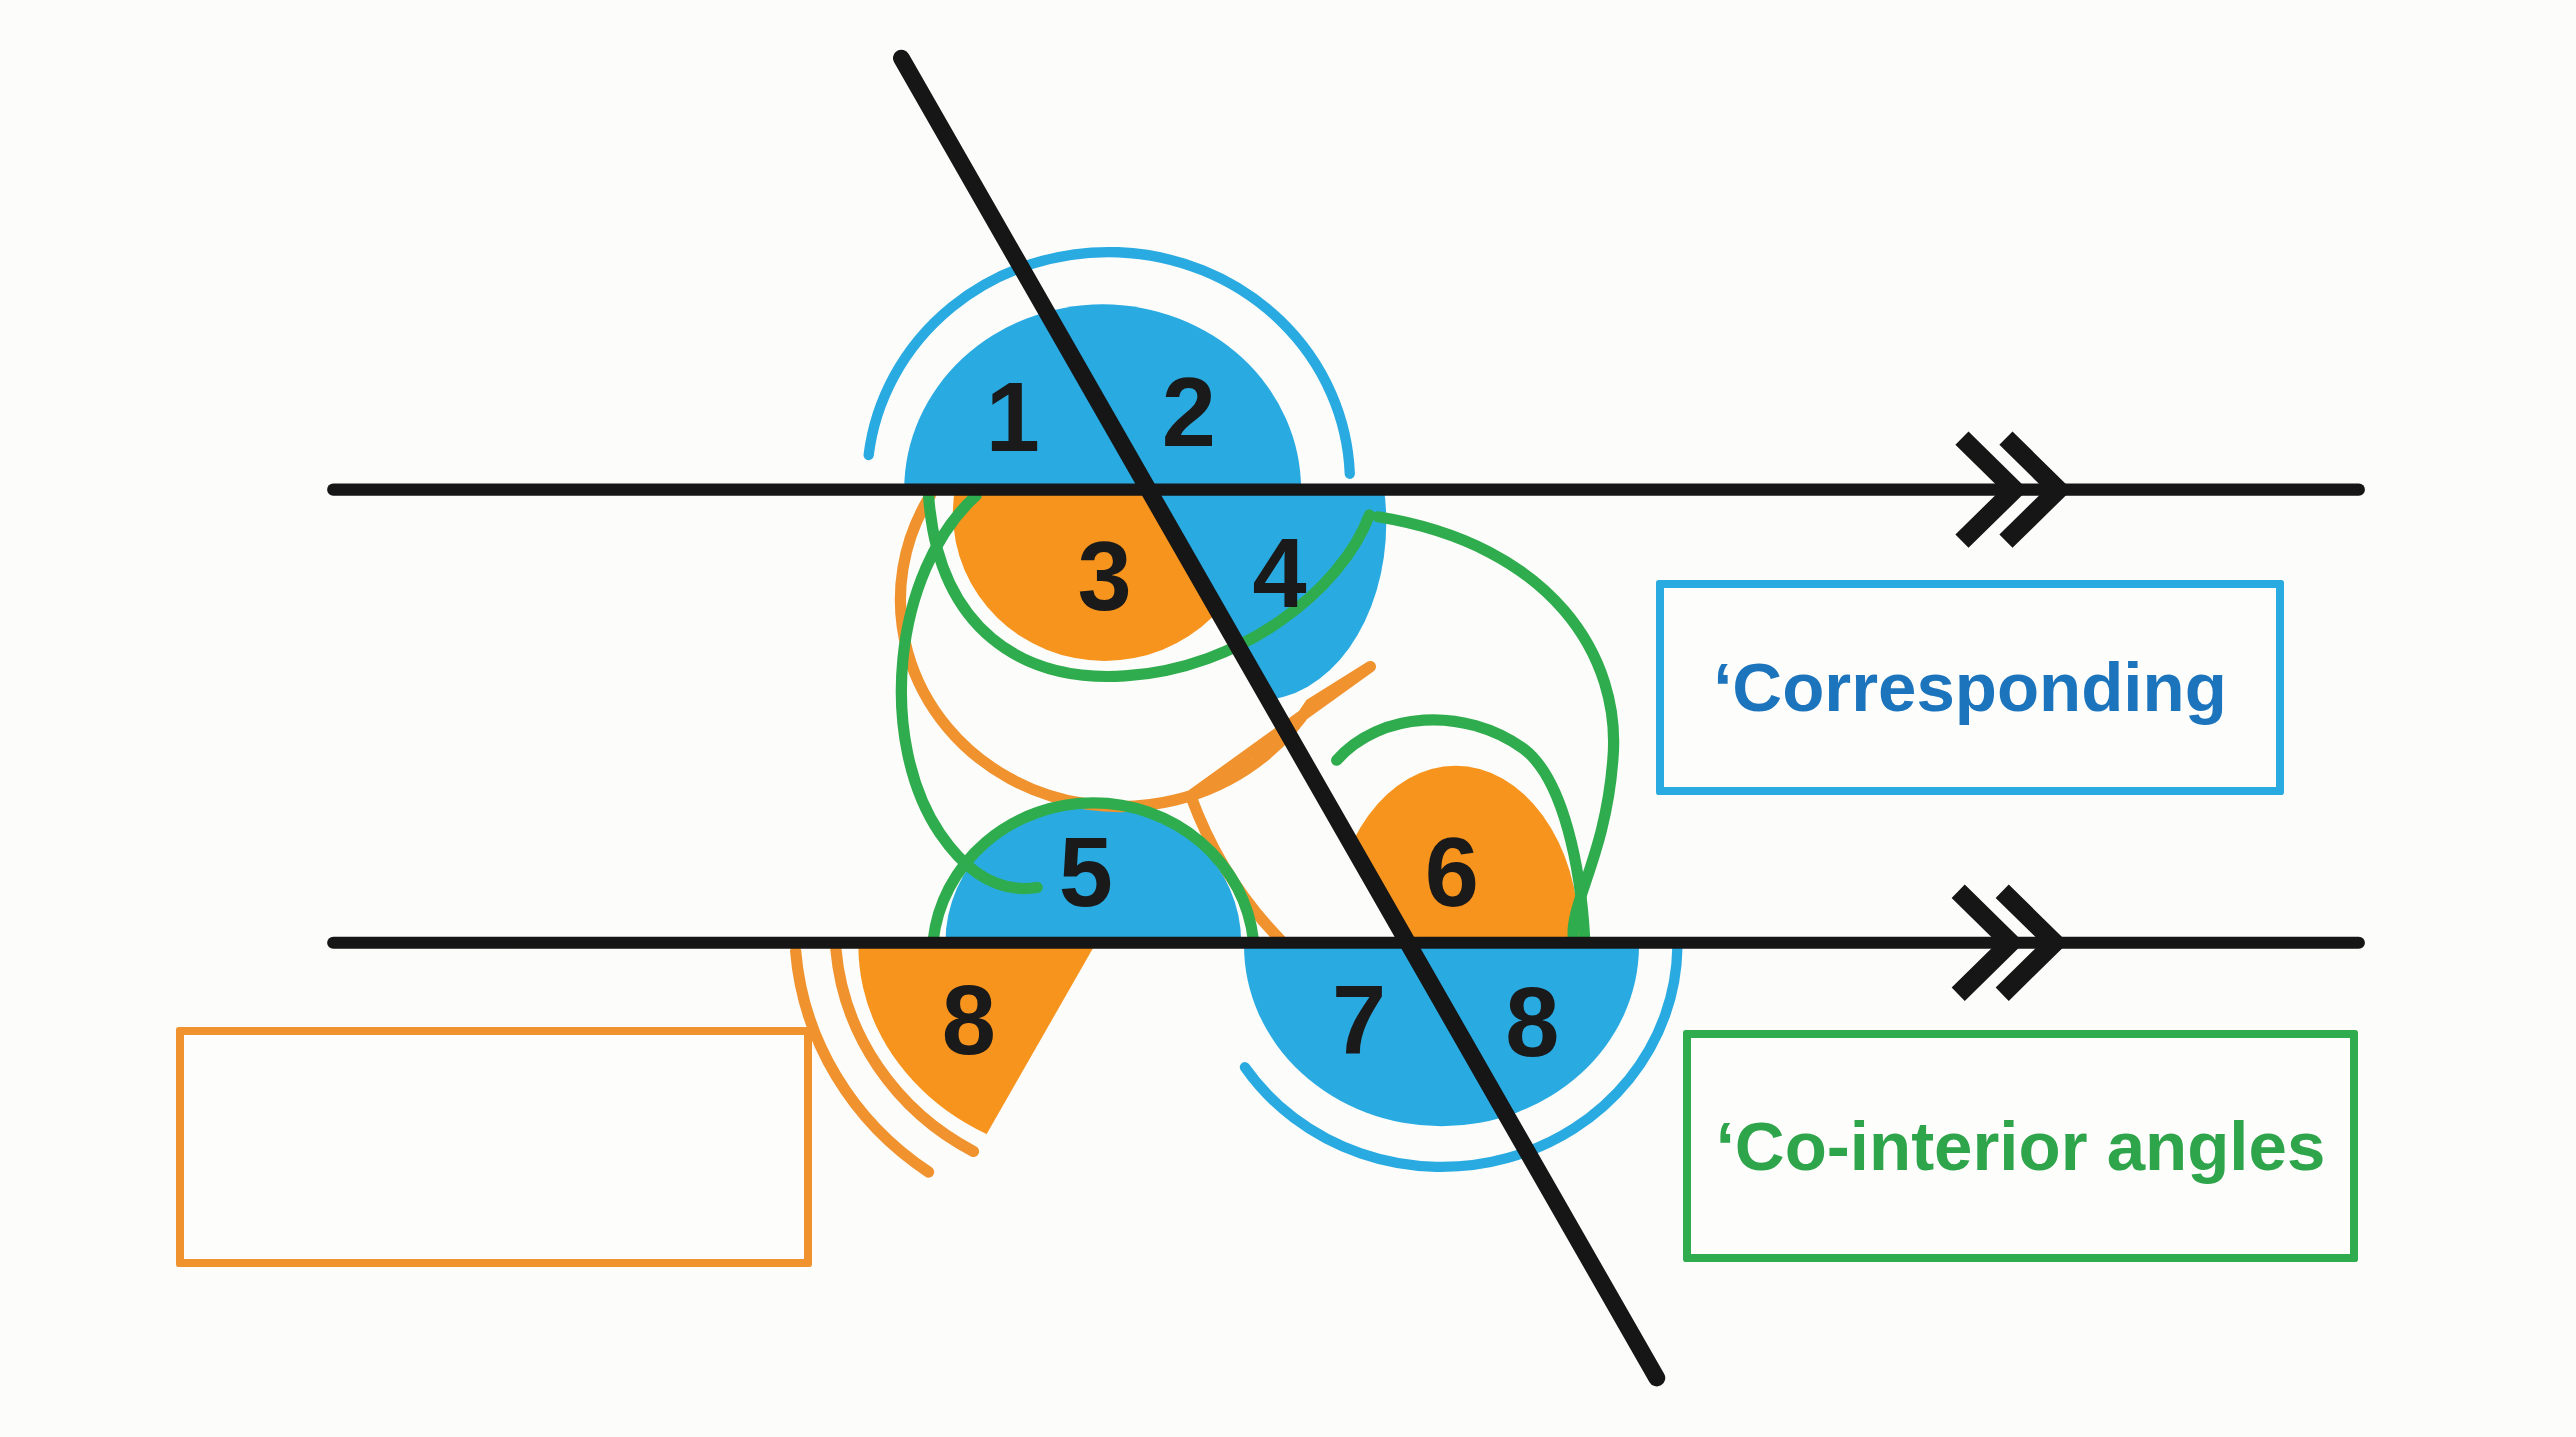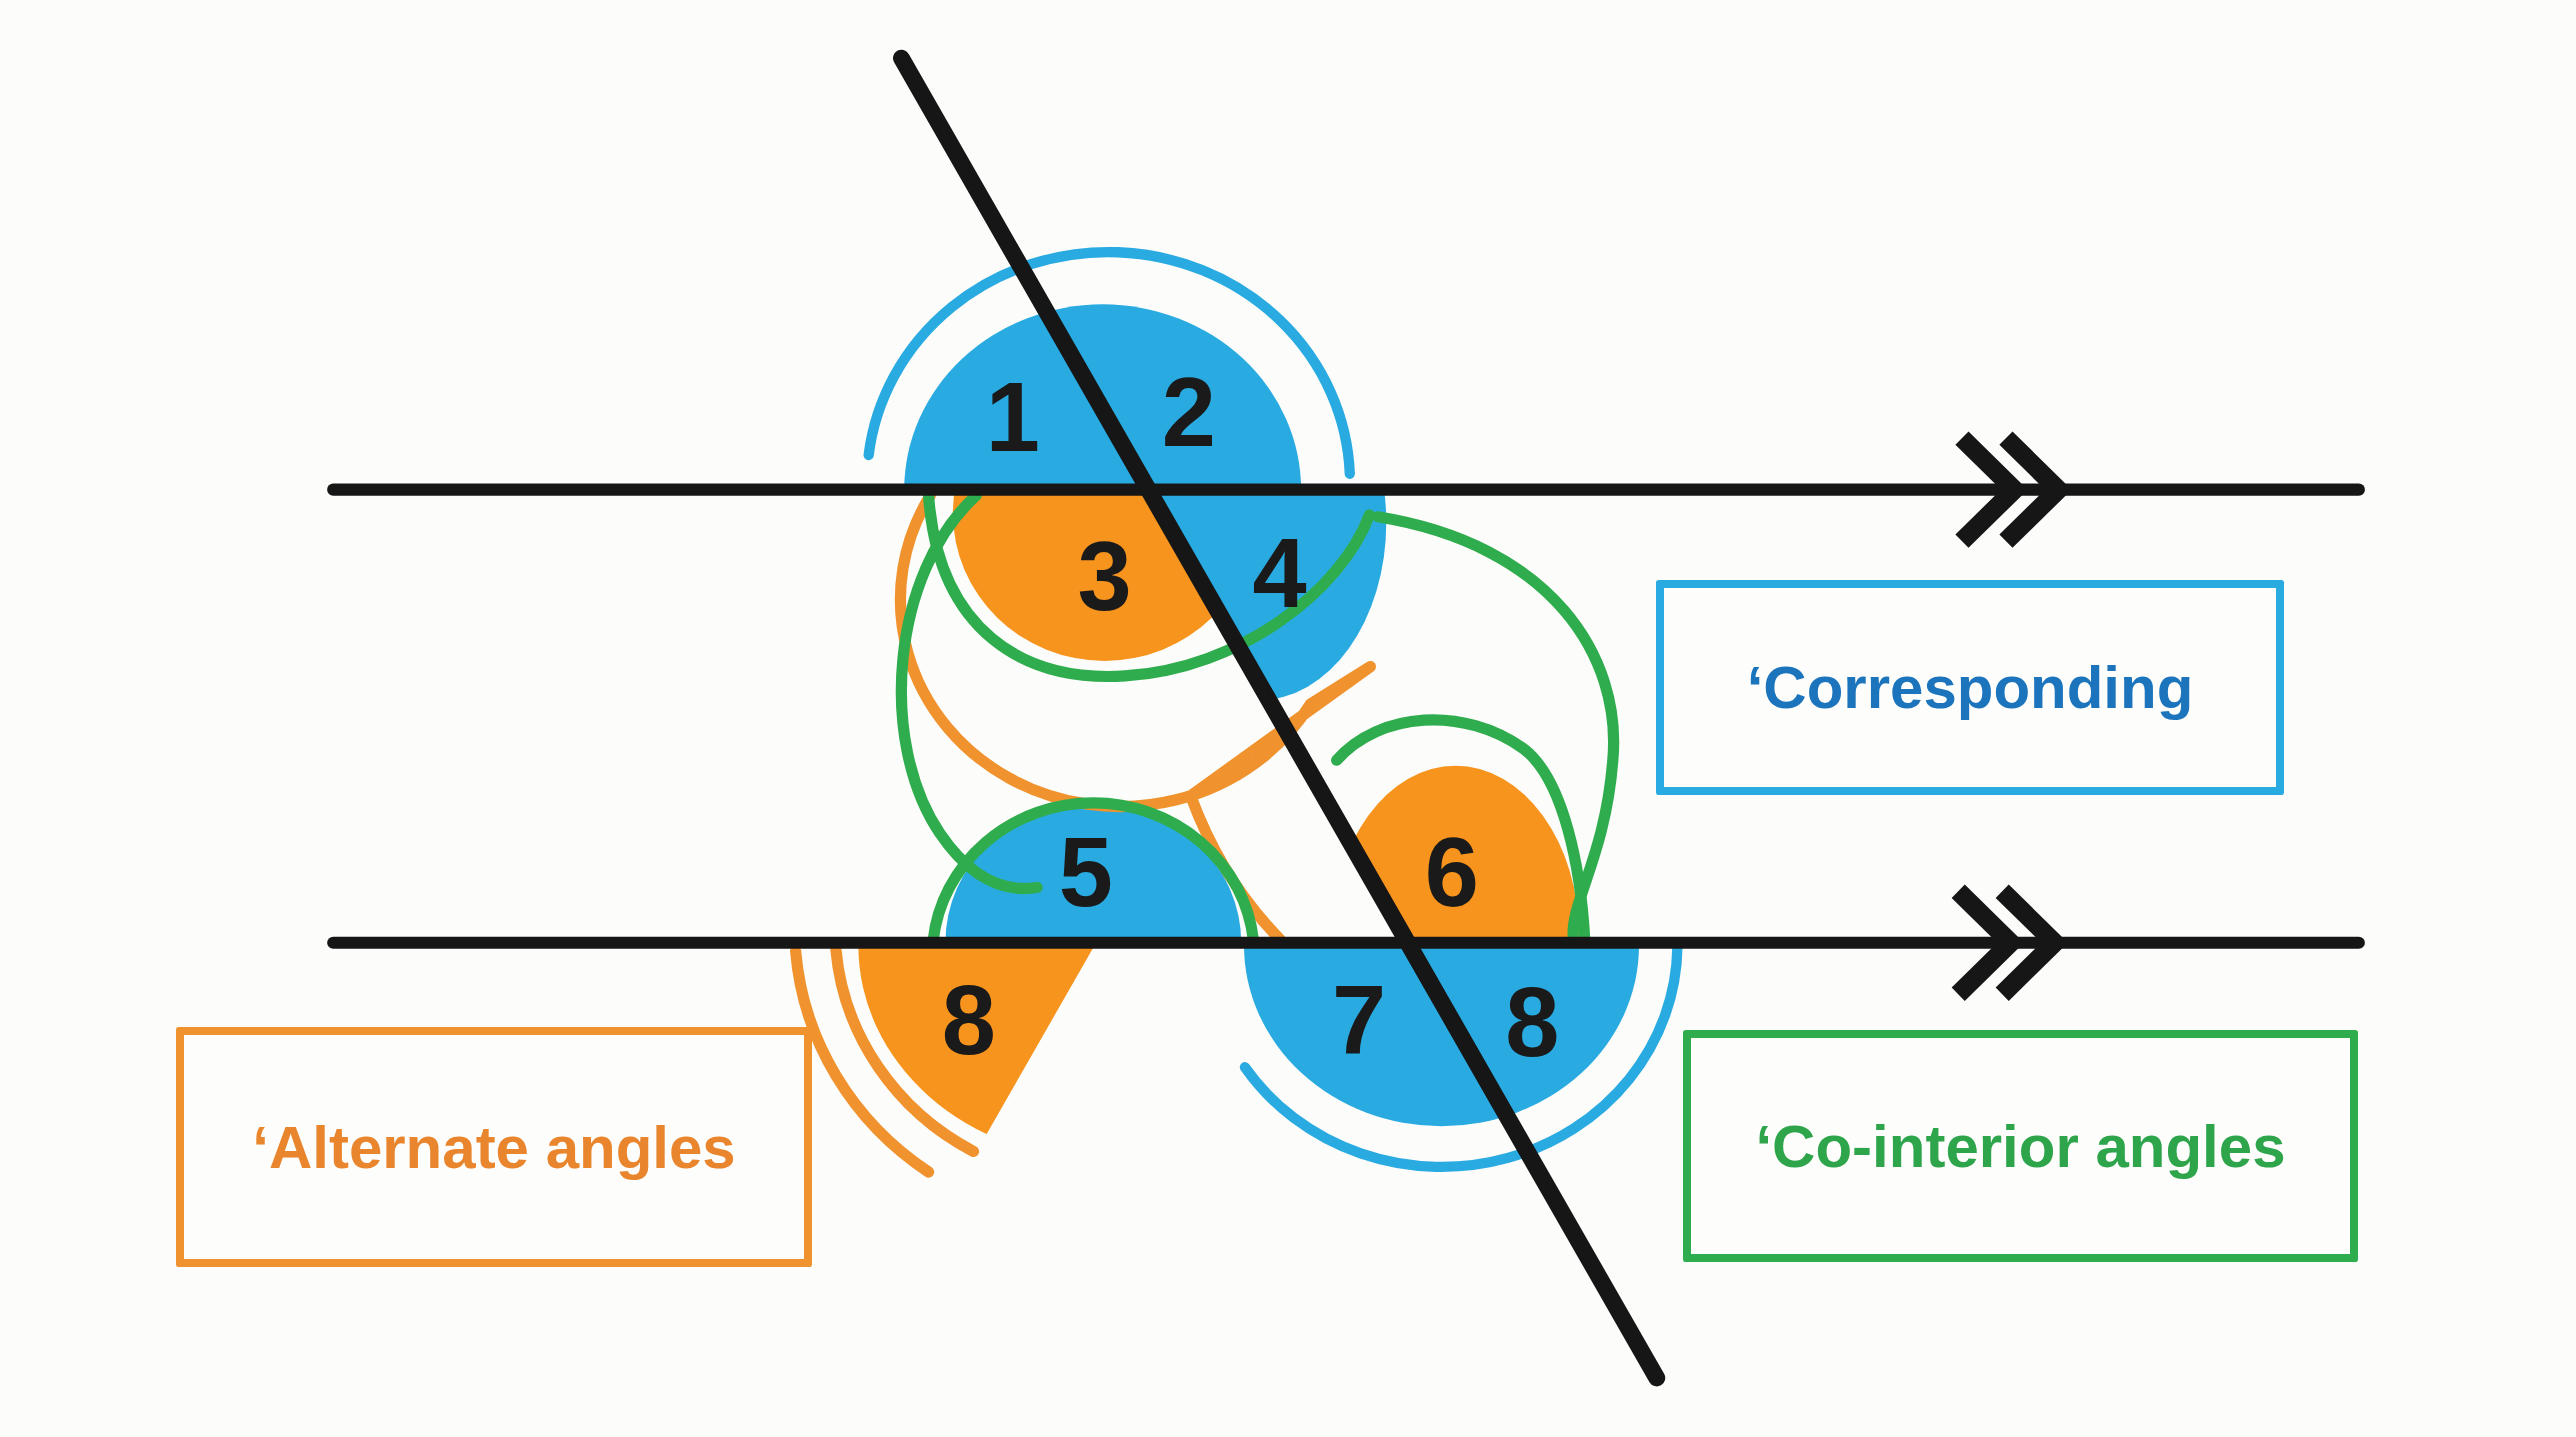--- a/index.html
+++ b/index.html
@@ -26,21 +26,21 @@
 
   .legend-box {
     position: absolute;
     box-sizing: border-box;
     display: flex;
     flex-direction: column;
     align-items: center;
     justify-content: center;
     text-align: center;
     font-weight: bold;
-    font-size: 60px;
+    font-size: 69px;
     line-height: 97px;
     background: #fdfdfc;
     border-radius: 2.8px;
   }
   .legend-box .line { white-space: nowrap; }
 
   #box-corresponding {
     left: 1656px; top: 580px; width: 628px; height: 215px;
     border: 8.4px solid #29ABE2; color: #1C75BC;
   }
@@ -144,21 +144,20 @@
     <text class="angle-num" x="1452" y="1126">7</text>
     <text class="angle-num" x="1637" y="1128">8</text>
     <text class="angle-num" x="1035" y="1126">8</text>
   </svg>
 
   <div class="legend-box" id="box-corresponding">
     <div class="line">‘Corresponding</div>
   </div>
 
   <div class="legend-box" id="box-alternate">
-    <div class="line">‘Alternate angles</div>
   </div>
 
   <div class="legend-box" id="box-cointerior">
     <div class="line">‘Co-interior angles</div>
   </div>
 
 </div>
 
 
 </body></html>

